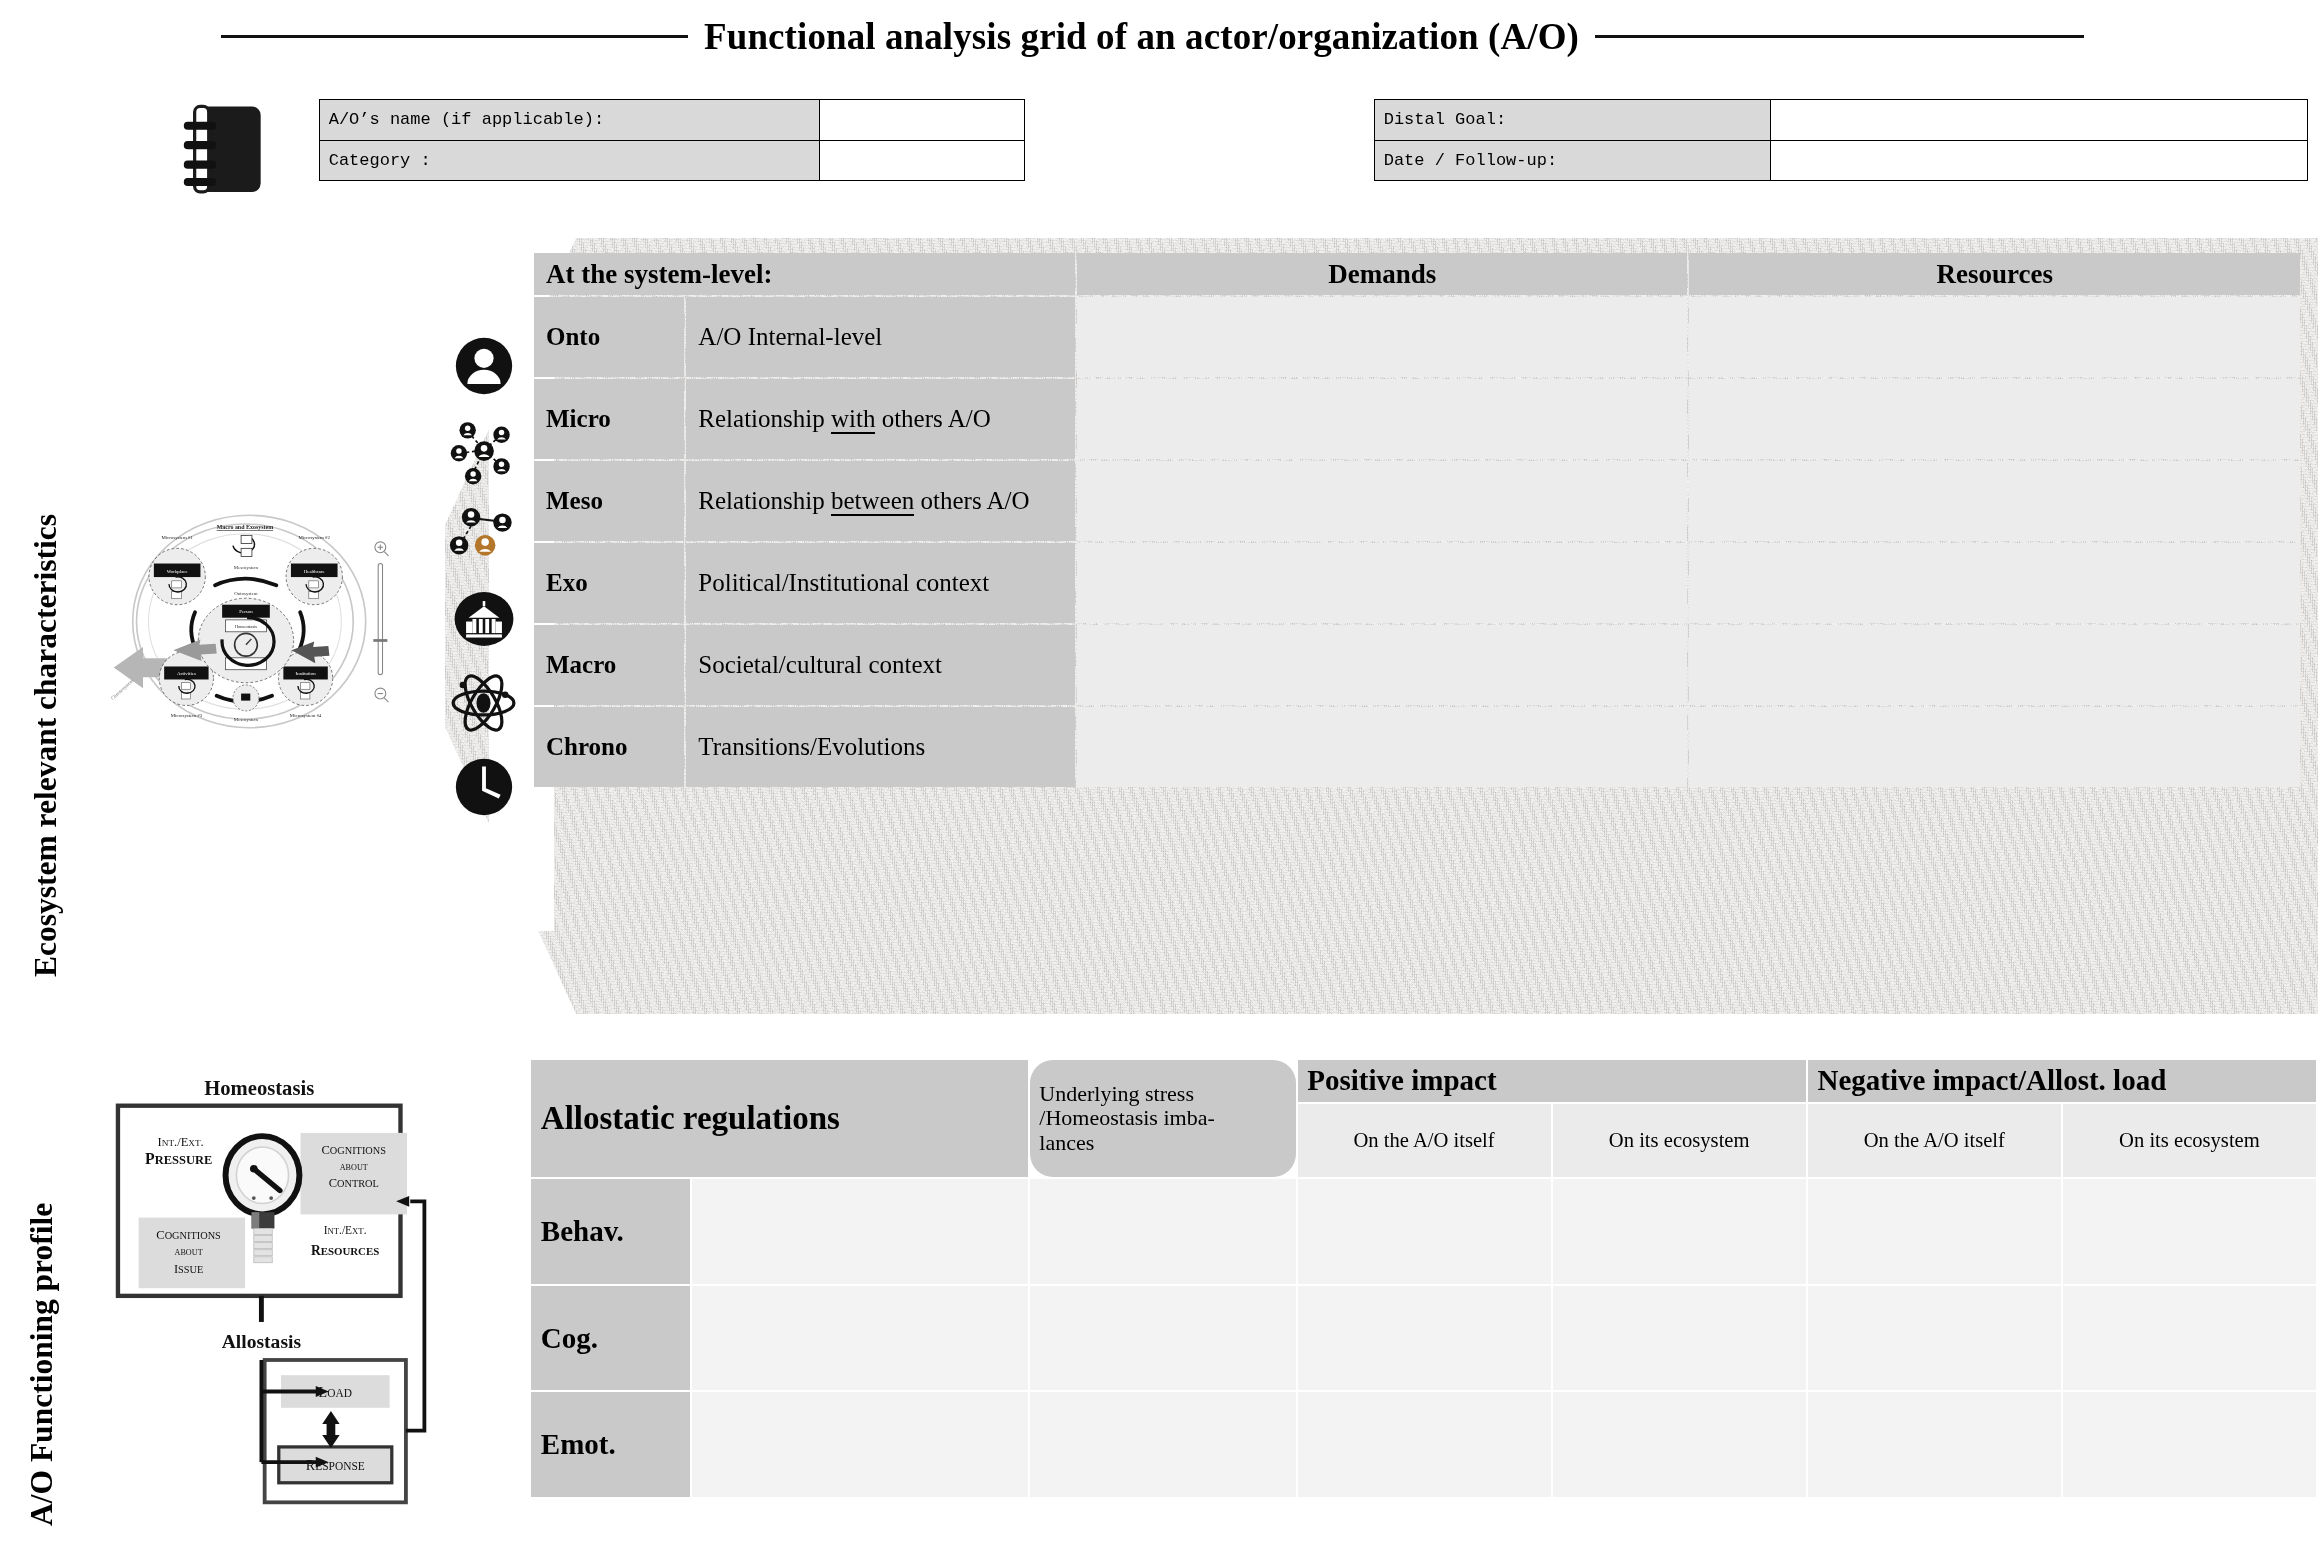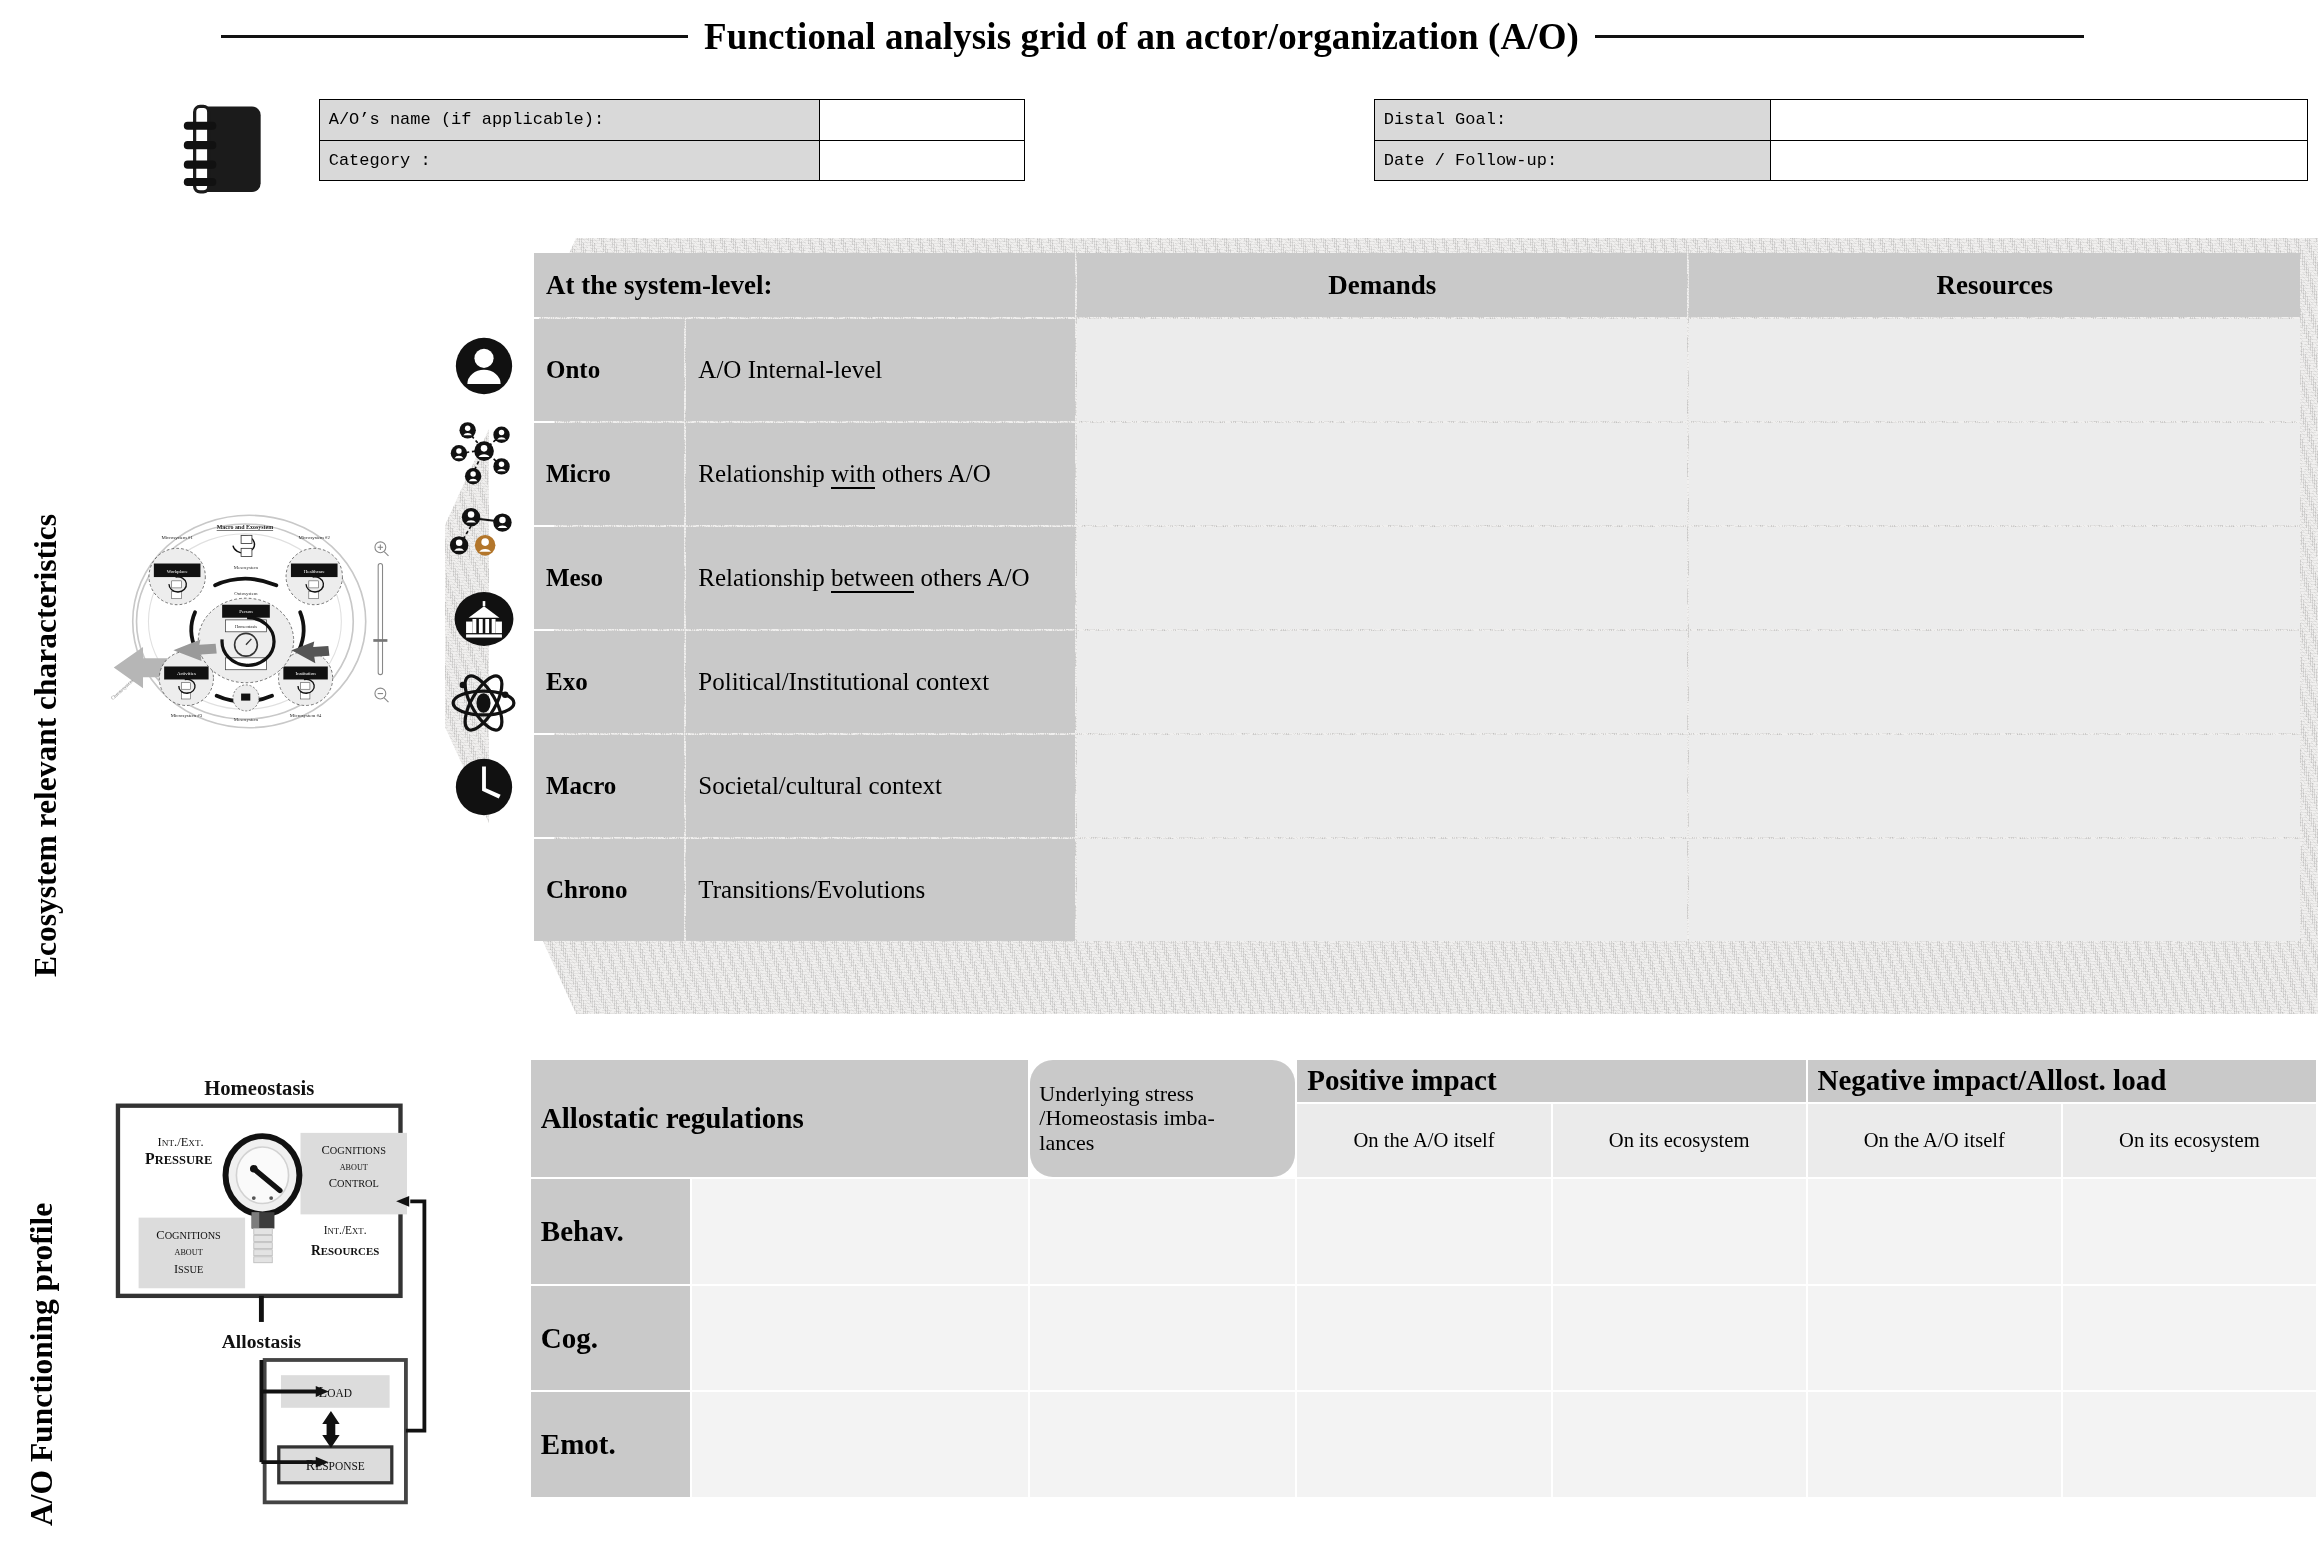--- a/index.html
+++ b/index.html
@@ -65,21 +65,21 @@
   
   #eco-diagram{
     position:absolute;left:109px;top:505px;width:307px;height:233px;
   }
   
   #eco-table{
     position:absolute;left:532px;top:251px;width:1770px;
     border-collapse:separate;border-spacing:2.2px;table-layout:fixed;
   }
   #eco-table td{
-    padding:11px 12px;vertical-align:middle;font-size:25px;
+    padding:0 12px;vertical-align:middle;font-size:25px;
     background:#c9c9c9;border:0;
   }
   #eco-table td.hd{
     font-weight:bold;text-align:center;font-size:27px;height:42px;
   }
   #eco-table td.hd-left{font-weight:bold;text-align:left;font-size:27px;}
   #eco-table td.lvl{font-weight:bold;width:147px;}
   #eco-table td.dsc{width:380px;}
   #eco-table td.fill{background:#ececec;}
   #eco-table tr.body td{height:80px;}
@@ -91,21 +91,21 @@
   .eco-icon + .eco-icon{margin-top:4.3px;}
 
   
   #homeo-diagram{position:absolute;left:106px;top:1072px;width:326px;height:451px;}
 
   #prof-table{
     position:absolute;left:529px;top:1058px;width:1789px;
     border-collapse:separate;border-spacing:2.2px;table-layout:fixed;
   }
   #prof-table td{background:#c9c9c9;padding:4.3px 9.8px;vertical-align:middle;font-size:24px;}
-  #prof-table td.bigh{font-weight:bold;font-size:29px;}
+  #prof-table td.bigh{font-weight:bold;font-size:33px;}
   #prof-table td.bigc{font-weight:bold;font-size:29px;text-align:left;}
   #prof-table td.sub{background:#ebebeb;text-align:center;font-size:20.6px;height:65px;}
   #prof-table td.small{font-size:22px;line-height:1.12;border-radius:23px;}
   #prof-table td.rowlbl{font-weight:bold;font-size:29px;width:136px;}
   #prof-table td.cell{background:#f3f3f3;}
   #prof-table tr.brow td{height:96px;}
 </style>
 </head>
 <body>
 

